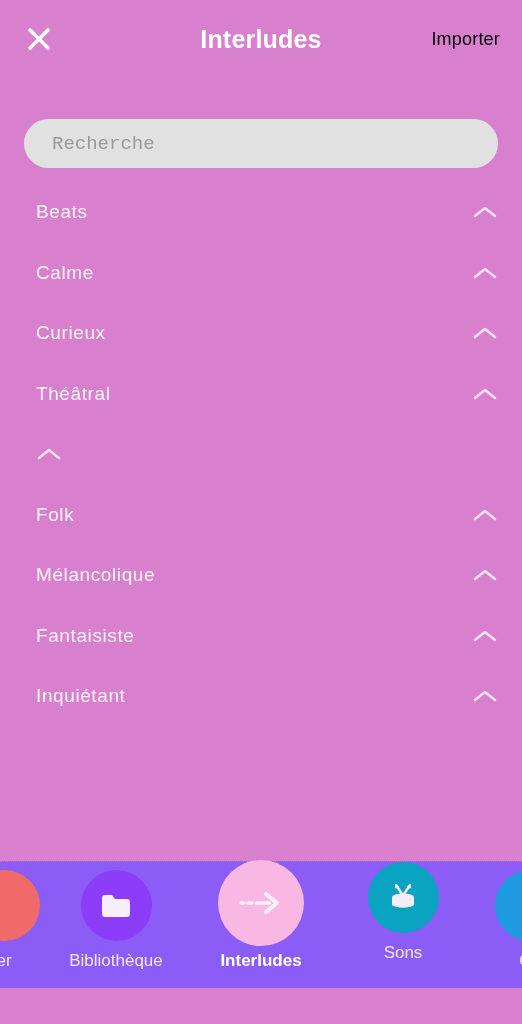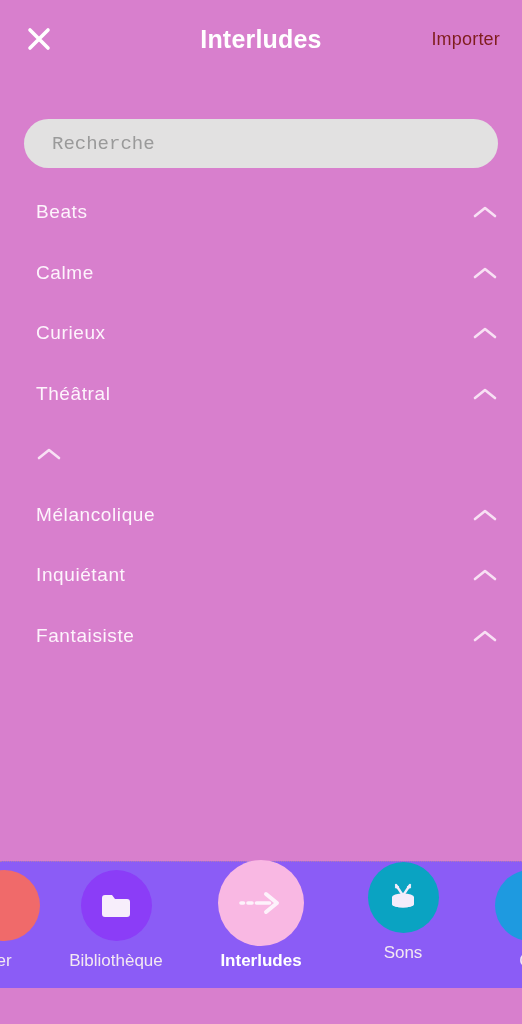--- a/index.html
+++ b/index.html
@@ -38,21 +38,21 @@
     text-align:center;
     font-size:25px;
     font-weight:bold;
     color:#ffffff;
     letter-spacing:0.2px;
     pointer-events:none;
   }
   .import-btn {
     position:relative;
     font-size:18px;
-    color:#7f1d1d;
+    color:#000000;
     font-weight:400;
     cursor:pointer;
     letter-spacing:0.2px;
   }
 
   
   .search-wrap {
     position:absolute;
     top:119px; left:24px;
     width:474px; height:49px;
@@ -194,37 +194,45 @@
         </span>
       </div>
       <div class="cat-row">
         <span class="chev">
           <svg width="24" height="14" viewBox="0 0 24 14">
             <path d="M2 11 L12 3 L22 11" fill="none" stroke="#fbe9f8" stroke-width="2.6" stroke-linecap="round" stroke-linejoin="round"></path>
           </svg>
         </span>
       </div>
       <div class="cat-row">
+        <span class="cat-label">Folk</span>
+        <span class="chev">
+          <svg width="24" height="14" viewBox="0 0 24 14">
+            <path d="M2 11 L12 3 L22 11" fill="none" stroke="#fbe9f8" stroke-width="2.6" stroke-linecap="round" stroke-linejoin="round"></path>
+          </svg>
+        </span>
+      </div>
+      <div class="cat-row">
         <span class="cat-label">Mélancolique</span>
         <span class="chev">
           <svg width="24" height="14" viewBox="0 0 24 14">
             <path d="M2 11 L12 3 L22 11" fill="none" stroke="#fbe9f8" stroke-width="2.6" stroke-linecap="round" stroke-linejoin="round"></path>
           </svg>
         </span>
       </div>
       <div class="cat-row">
+        <span class="cat-label">Fantaisiste</span>
+        <span class="chev">
+          <svg width="24" height="14" viewBox="0 0 24 14">
+            <path d="M2 11 L12 3 L22 11" fill="none" stroke="#fbe9f8" stroke-width="2.6" stroke-linecap="round" stroke-linejoin="round"></path>
+          </svg>
+        </span>
+      </div>
+      <div class="cat-row">
         <span class="cat-label">Inquiétant</span>
-        <span class="chev">
-          <svg width="24" height="14" viewBox="0 0 24 14">
-            <path d="M2 11 L12 3 L22 11" fill="none" stroke="#fbe9f8" stroke-width="2.6" stroke-linecap="round" stroke-linejoin="round"></path>
-          </svg>
-        </span>
-      </div>
-      <div class="cat-row">
-        <span class="cat-label">Fantaisiste</span>
         <span class="chev">
           <svg width="24" height="14" viewBox="0 0 24 14">
             <path d="M2 11 L12 3 L22 11" fill="none" stroke="#fbe9f8" stroke-width="2.6" stroke-linecap="round" stroke-linejoin="round"></path>
           </svg>
         </span>
       </div>
     </div>
 
   <div class="bottom-nav">
     <div class="nav-track">

